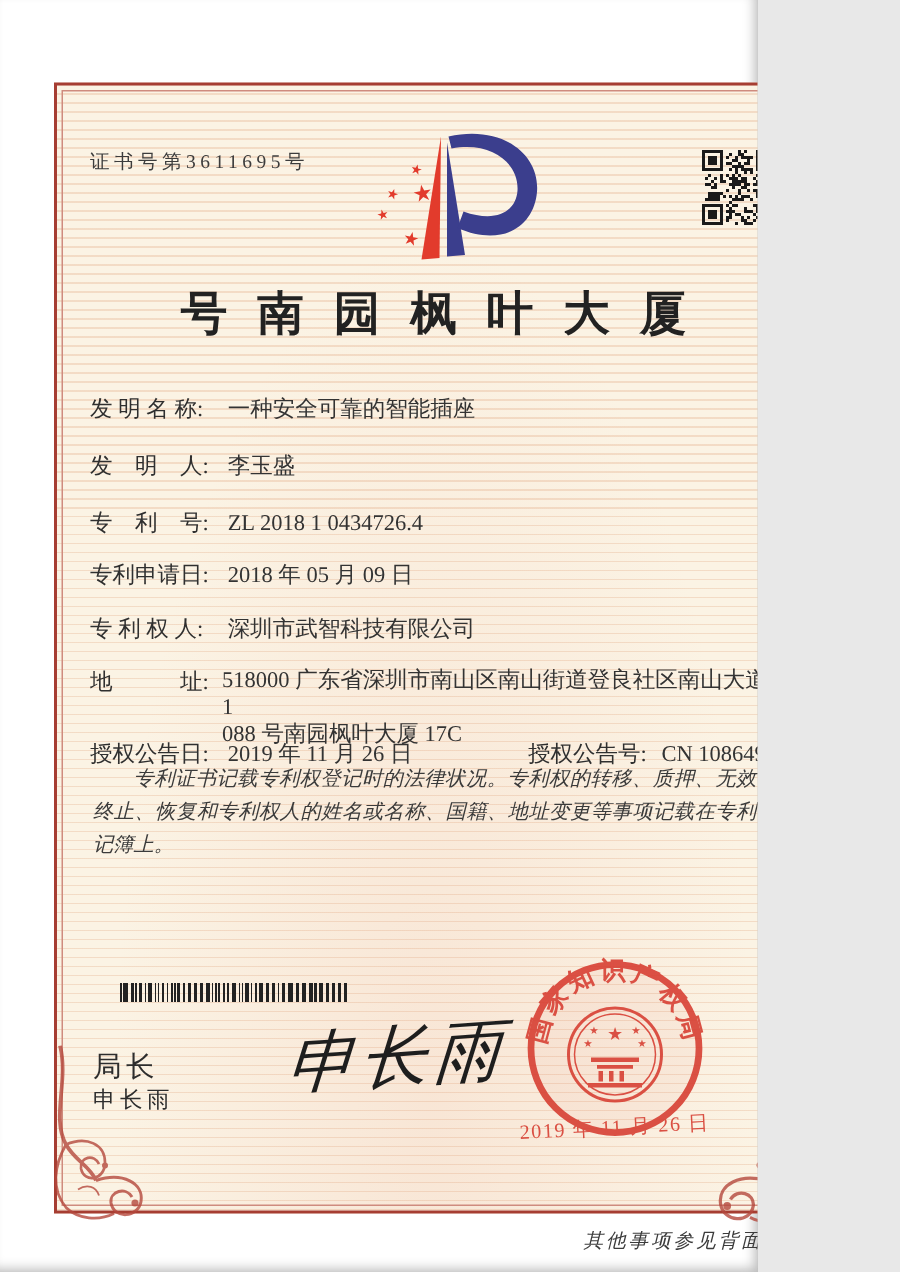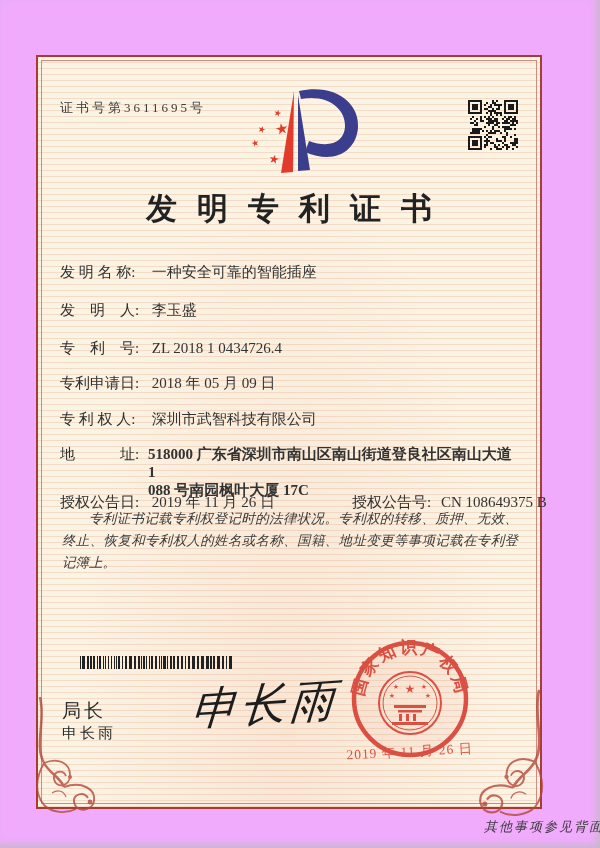--- a/index.html
+++ b/index.html
@@ -1,17 +1,17 @@
 <!DOCTYPE html>
 <html><head>
 <meta charset="utf-8">
 <style>
   html,body{margin:0;padding:0;background:#e8e8e8;}
   .page{
-    position:relative;width:600px;height:848px;background:#f0abfc;
+    position:relative;width:505px;height:848px;background:#ffffff;
     font-family:"Liberation Serif", serif;overflow:hidden;
     box-shadow: inset -8px 0 8px -6px #bdbdbd, inset 0 -8px 8px -6px #bdbdbd;
   }
   .cert{
     position:absolute;left:36px;top:55px;width:502px;height:750px;
     border:2px solid #a63d32;
     background-color:#fbf3e4;
     background-image:
       repeating-linear-gradient(0deg, rgba(222,158,118,0.28) 0px, rgba(222,158,118,0.28) 1px, rgba(0,0,0,0) 1px, rgba(0,0,0,0) 6px),
       radial-gradient(ellipse at 50% 90%, rgba(240,190,170,0.25), rgba(0,0,0,0) 60%);
@@ -34,21 +34,21 @@
   .frow{position:absolute;left:22px;font-size:15px;color:#2f2f2f;white-space:nowrap;}
   .flabel{display:inline-block;min-width:88px;color:#2f2f2f;}
   .fvalue{color:#333;}
   .row-name{top:206px;}
   .row-inventor{top:244px;}
   .row-patentno{top:282px;}
   .row-filing{top:317px;}
   .row-patentee{top:353px;}
   .row-address{top:388px;}
   .row-grant{top:436px;}
-  .addr-block{display:inline-block;vertical-align:top;white-space:normal;width:372px;line-height:18px;font-weight:bold;}
+  .addr-block{display:inline-block;vertical-align:top;white-space:normal;width:372px;line-height:18px;}
   .grant-no{position:absolute;left:292px;top:0;white-space:nowrap;}
   .body-text{
     position:absolute;left:24px;top:451px;width:456px;
     font-size:13.5px;line-height:22px;color:#3b3b3b;text-align:justify;
   }
   .kai{font-style:italic;}
   .body-text p{margin:0;text-indent:2em;}
   .barcode{position:absolute;left:42px;top:598px;width:152px;height:13px;}
   .issuer-title{position:absolute;left:24px;top:641px;font-size:19px;letter-spacing:3px;color:#2d2d2d;}
   .issuer-name{position:absolute;left:24px;top:667px;font-size:15px;letter-spacing:3px;color:#2d2d2d;}
@@ -372,21 +372,21 @@
           <rect x="6" y="18" width="1" height="1" fill="#1a1a1a"></rect>
           <rect x="6" y="19" width="1" height="1" fill="#1a1a1a"></rect>
           <rect x="6" y="20" width="1" height="1" fill="#1a1a1a"></rect>
           <rect x="6" y="21" width="1" height="1" fill="#1a1a1a"></rect>
           <rect x="6" y="22" width="1" height="1" fill="#1a1a1a"></rect>
           <rect x="6" y="23" width="1" height="1" fill="#1a1a1a"></rect>
           <rect x="6" y="24" width="1" height="1" fill="#1a1a1a"></rect>
         </svg>
     </div>
 
-    <div class="title">发明专利证书</div>
+    <div class="title">号南园枫叶大厦</div>
 
     <div class="frow row-name">
       <span class="flabel">发 明 名 称:</span>
       <span class="fvalue">一种安全可靠的智能插座</span>
     </div>
     <div class="frow row-inventor">
       <span class="flabel">发　明　人:</span>
       <span class="fvalue">李玉盛</span>
     </div>
     <div class="frow row-patentno">

